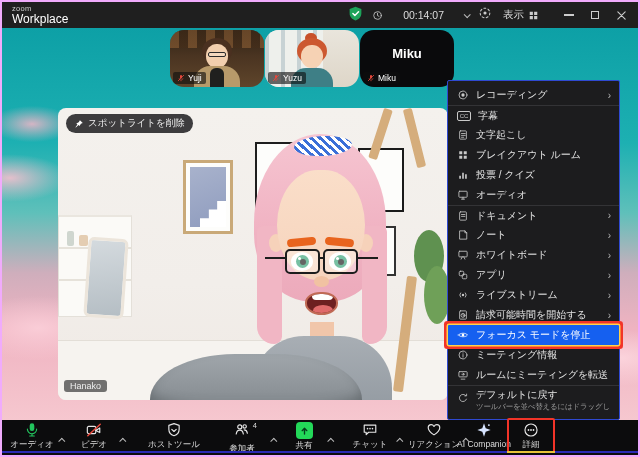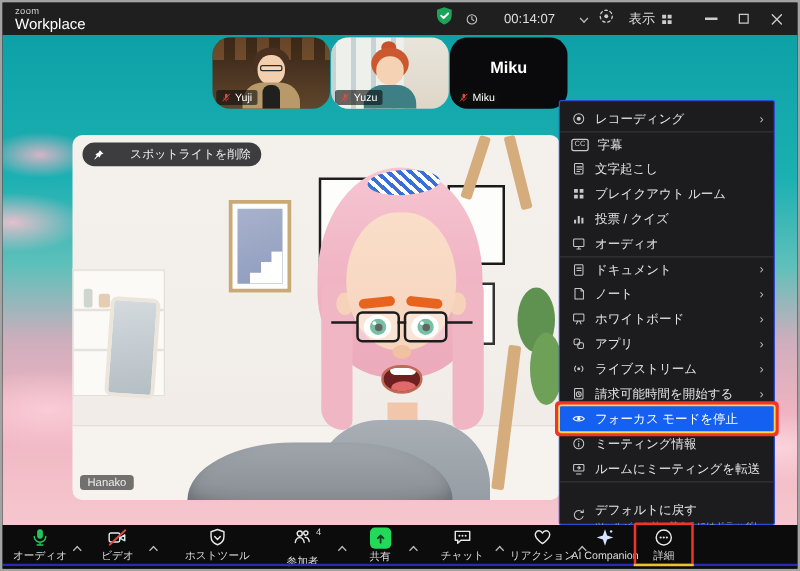--- a/index.html
+++ b/index.html
@@ -1,17 +1,17 @@
 <!DOCTYPE html>
 <html><head>
 <meta charset="utf-8">
 <style>
   html,body{margin:0;padding:0;background:#555;font-family:"Liberation Sans","DejaVu Sans",sans-serif;}
   *{box-sizing:border-box;}
-  #window{position:relative;width:640px;height:457px;border:2px solid #a3a3a3;background:#111;overflow:hidden;}
+  #window{position:relative;width:640px;height:457px;border:2px solid #f0abfc;background:#111;overflow:hidden;}
   
   .titlebar{position:absolute;left:0;top:0;width:636px;height:26px;background:#1f1f1f;display:flex;align-items:center;color:#eee;}
   .logo{margin-left:10px;line-height:1;}
   .logo .lt{display:block;font-size:7.5px;color:#cfcfcf;letter-spacing:.3px;}
   .logo .lb{display:block;font-size:12px;color:#fff;margin-top:1px;}
   .tb-right{position:absolute;right:4px;top:0;height:26px;display:flex;align-items:center;gap:9px;}
   .timechip{display:flex;align-items:center;gap:20px;font-size:10.5px;color:#ddd;}
   svg.ic{fill:none;stroke:#cccccc;stroke-width:1.2;stroke-linecap:round;stroke-linejoin:round;}
   svg.ic .f{fill:#cccccc;stroke:none;}
   .chev{display:inline-block;width:5px;height:5px;border-left:1.4px solid #bbb;border-top:1.4px solid #bbb;}
@@ -82,33 +82,33 @@
   .temple.l{left:207px;} .temple.r{left:299px;}
   .eye{position:absolute;top:144px;width:22px;height:19px;border-radius:50%;background:#fff;overflow:hidden;}
   .eye.l{left:233px;} .eye.r{left:271px;}
   .iris{position:absolute;left:5px;top:3px;width:13px;height:13px;border-radius:50%;background:#2f9e72;}
   .pupil{position:absolute;left:4px;top:3.5px;width:6px;height:6px;border-radius:50%;background:#111;}
   .glint{position:absolute;left:2px;top:1.5px;width:3px;height:3px;border-radius:50%;background:#fff;}
   .nose{position:absolute;left:256px;top:168px;width:15px;height:11px;border-radius:50%;background:#f1c2a2;}
   .mouth{position:absolute;left:247px;top:184px;width:33px;height:23px;border-radius:46% 46% 50% 50%;background:#6e2020;border:2px solid #c06a55;overflow:hidden;}
   .teeth{position:absolute;left:5px;top:0;width:21px;height:6px;background:#fff;border-radius:0 0 4px 4px;}
   .tongue{position:absolute;left:6px;bottom:-3px;width:20px;height:11px;border-radius:50%;background:#e06a6a;}
-  .spot-pill{position:absolute;left:8px;top:6px;display:flex;align-items:center;gap:20px;background:rgba(28,28,30,.85);color:#f0f0f0;font-size:9.5px;padding:3px 8px;border-radius:10px;}
+  .spot-pill{position:absolute;left:8px;top:6px;display:flex;align-items:center;gap:4px;background:rgba(28,28,30,.85);color:#f0f0f0;font-size:9.5px;padding:3px 8px;border-radius:10px;}
   .hanako{position:absolute;left:6px;bottom:8px;background:rgba(25,25,25,.6);color:#eee;font-size:9px;padding:1px 6px;border-radius:3px;}
   
   .menu{position:absolute;left:445px;top:52px;width:173px;height:340px;background:#1c1c1e;border:1.5px solid #2f49d1;border-radius:2px;padding:4px 0;}
   .mi{position:relative;display:flex;align-items:center;gap:7px;height:20px;padding:0 8px 0 9px;color:#e4e4e4;font-size:10px;white-space:nowrap;}
   .mi svg{width:12px;height:12px;flex:none;fill:none;stroke:#c9c9c9;stroke-width:1.1;stroke-linecap:round;stroke-linejoin:round;}
   .mi svg .f{fill:#c9c9c9;stroke:none;}
   .mi .ml{flex:1;overflow:hidden;}
   .mi .arr{color:#b5b5b5;font-size:10px;}
   .mi.sep{border-top:1px solid #333336;}
   .mi.hl{background:#1560f0;color:#fff;box-shadow:0 0 0 1.5px #ffd24a,0 0 0 4px #f23428;border-radius:1px;}
   .mi.hl svg{stroke:#fff;} .mi.hl svg .f{fill:#fff;}
-  .mi.tall{height:32px;align-items:flex-start;padding-top:17px;}
+  .mi.tall{height:32px;align-items:flex-start;padding-top:3px;}
   .mi.tall .two{line-height:1.25;}
   .mi .sub{display:block;color:#9a9a9a;font-size:7.5px;letter-spacing:-.2px;}
   .ccb{flex:none;width:14px;font-size:6px;color:#c9c9c9;border:1px solid #c9c9c9;border-radius:2px;text-align:center;line-height:8px;height:10px;}
   
   .toolbar{position:absolute;left:0;top:418px;width:636px;height:31px;background:#0c0c0d;}
   .tbi{position:absolute;top:2px;display:flex;flex-direction:column;align-items:center;color:#ddd;}
   .tbi .lbl{font-size:8.5px;margin-top:1px;white-space:nowrap;}
   .tbi svg{width:16px;height:16px;fill:none;stroke:#e6e6e6;stroke-width:1.3;stroke-linecap:round;stroke-linejoin:round;}
   .tbi svg .f{fill:#e6e6e6;stroke:none;}
   .tchev{position:absolute;top:9px;}

